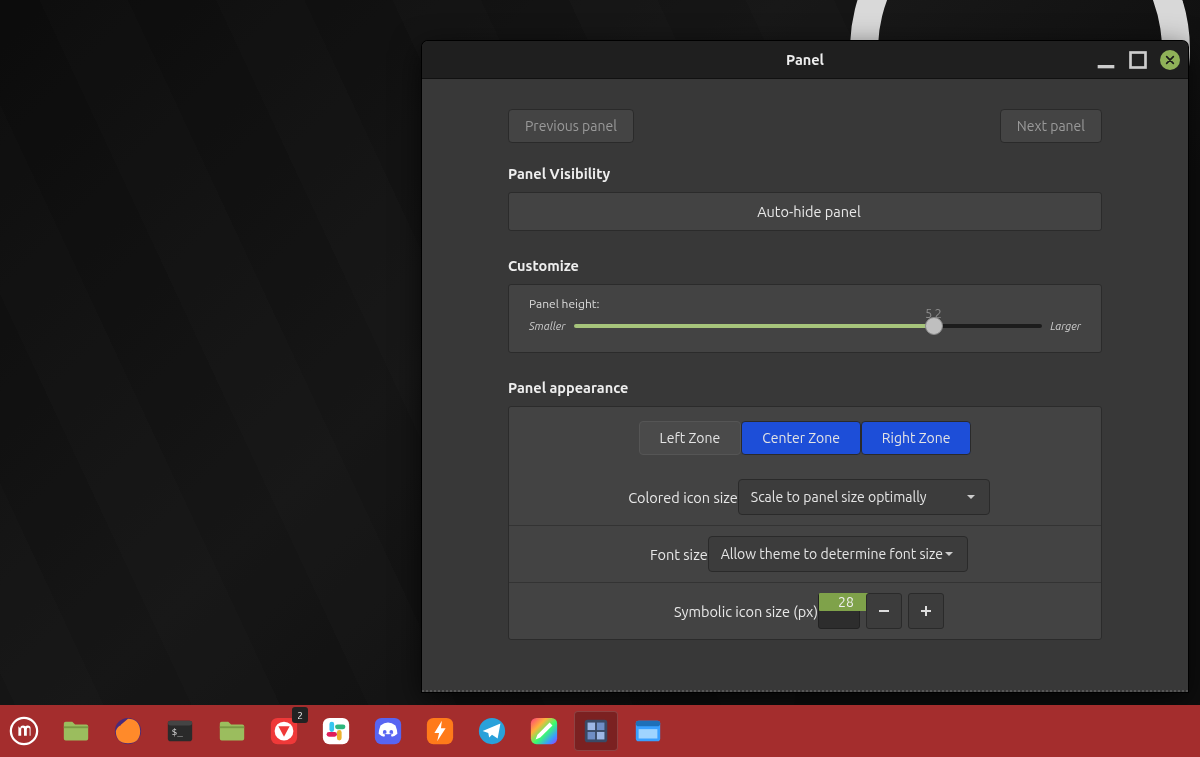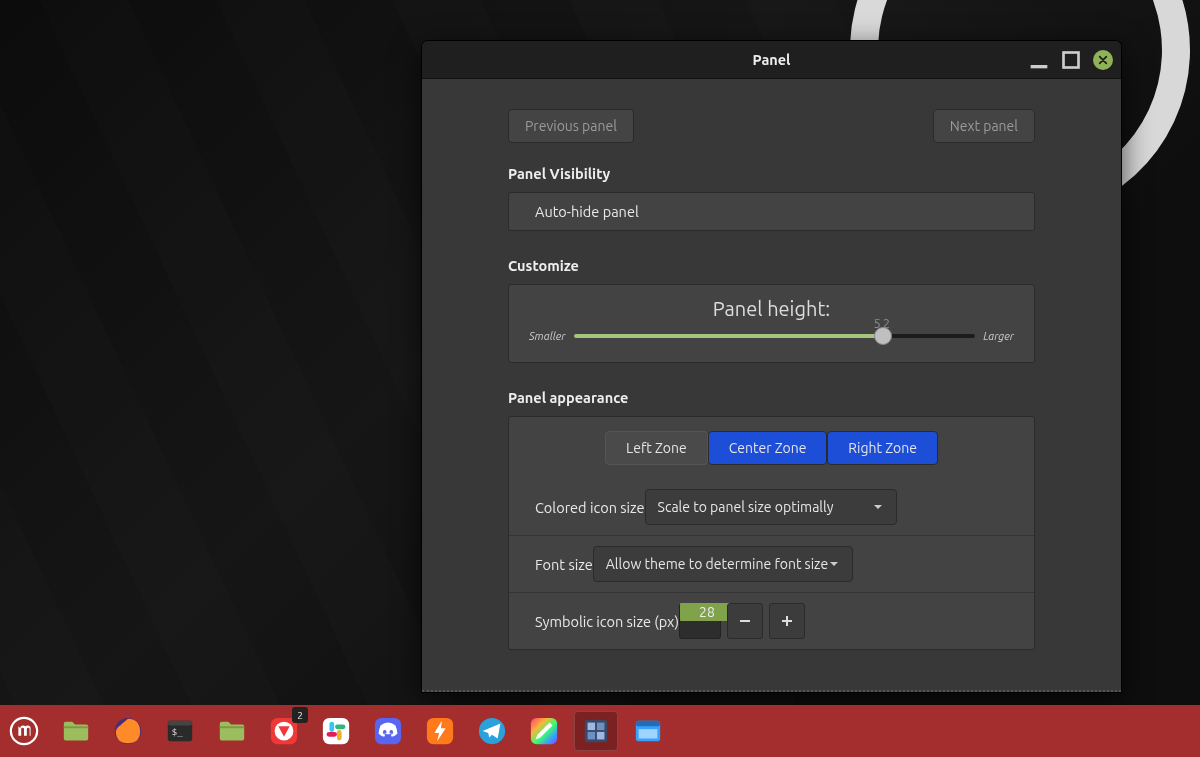--- a/index.html
+++ b/index.html
@@ -32,21 +32,21 @@
     border-radius:50%;
     border-top-color:transparent;
     transform: rotate(-20deg);
     opacity:.9;
   }
 
   
   .window {
     position: absolute;
     left: 422px; top: 41px;
-    width: 699px; height: 651px;
+    width: 766px; height: 651px;
     background: #2e2e2e;
     border-radius: 6px 6px 0 0;
     box-shadow: 0 8px 30px rgba(0,0,0,.7), 0 0 0 1px #000;
     display: flex; flex-direction: column;
     color: #e6e6e6;
     font-size: 14px;
     overflow:hidden;
   }
   .titlebar {
     height: 38px;
@@ -81,38 +81,38 @@
     color:#eee; font-weight:600; font-size:14.5px; margin:6px 0 10px 0;
   }
 
   .card {
     background:#434343;
     border:1px solid #2b2b2b;
     border-radius:3px;
     margin-bottom:26px;
   }
   .row {
-    display:flex; align-items:center; justify-content:flex-start;
+    display:flex; align-items:center; justify-content:center;
     padding:10px 18px 10px 26px;
   }
   .row + .row { border-top:1px solid #333; }
   .row-label { color:#e8e8e8; font-size:14.5px; }
 
   .select {
     background:#3c3c3c; border:1px solid #2a2a2a;
     height:36px; min-width:252px;
     border-radius:4px;
     display:flex; align-items:center; justify-content:space-between;
     padding:0 12px; color:#e6e6e6; font-size:14px;
   }
   .select svg { width:12px;height:12px; fill:#ccc;}
 
   
   .slider-card { padding:12px 20px 20px; }
-  .slider-title { text-align:center; margin-bottom:10px; color:#ddd; font-size:20px;}
+  .slider-title { margin-bottom:10px; color:#ddd; font-size:12px;}
   .slider-row { display:flex; align-items:center; gap:8px;}
   .slider-edge { font-style:italic; color:#ccc; font-size:11px;}
   .slider-track {
     flex:1; height:4px; position:relative;
     background:linear-gradient(to right, #a6c47b 0%, #a6c47b 77%, #1c1c1c 77%, #1c1c1c 100%);
     border-radius:2px;
   }
   .slider-thumb {
     position:absolute; top:50%; left:77%;
     width:18px;height:18px;border-radius:50%;

